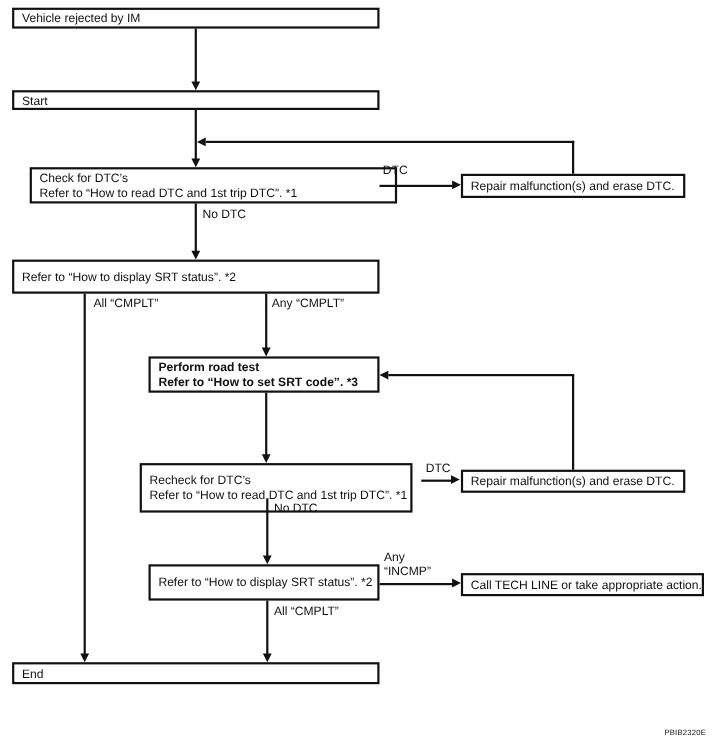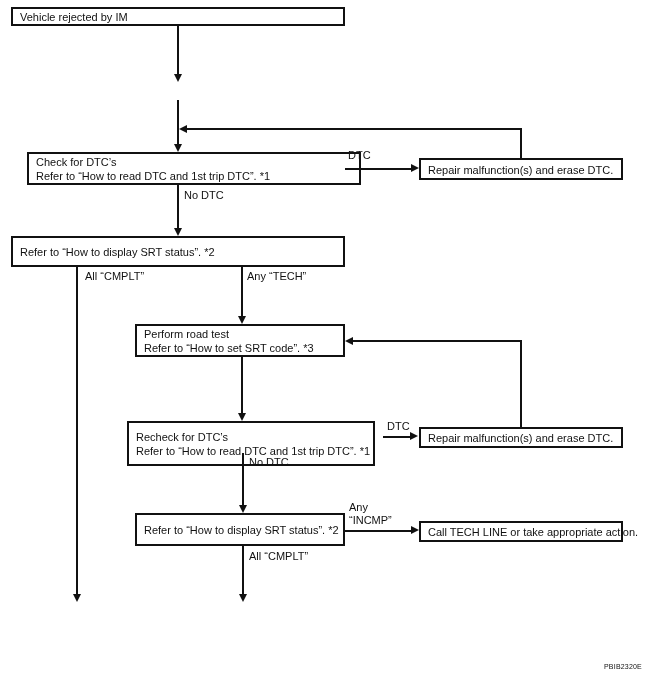--- a/index.html
+++ b/index.html
@@ -25,56 +25,62 @@
 </style>
 </head>
 <body>
 
 <div class="canvas">
 
   <div class="node" style="left:11px;top:7px;width:334px;height:19px;">
     <span>Vehicle rejected by IM</span>
   </div>
 
+  <div class="node" style="left:11px;top:82px;width:334px;height:18px;">
+    <span>Start</span>
+  </div>
 
   <div class="node" style="left:11px;top:152px;width:334px;height:33px;margin-left:16px;">
     <span>Check for DTC’s</span>
     <span>Refer to “How to read DTC and 1st trip DTC”. *1</span>
   </div>
 
   <div class="node" style="left:419px;top:158px;width:204px;height:22px;">
     <span>Repair malfunction(s) and erase DTC.</span>
   </div>
 
   <div class="node" style="left:11px;top:236px;width:334px;height:31px;">
     <span>Refer to “How to display SRT status”. *2</span>
   </div>
 
-  <div class="node" style="left:135px;top:324px;width:210px;height:33px;">
+  <div class="node" style="left:135px;top:324px;width:210px;height:33px;font-weight:bold;">
     <span>Perform road test</span>
     <span>Refer to “How to set SRT code”. *3</span>
   </div>
 
   <div class="node" style="left:127px;top:421px;width:248px;height:45px;">
     <span>Recheck for DTC’s</span>
     <span>Refer to “How to read DTC and 1st trip DTC”. *1</span>
   </div>
 
   <div class="node" style="left:419px;top:427px;width:204px;height:21px;">
     <span>Repair malfunction(s) and erase DTC.</span>
   </div>
 
   <div class="node" style="left:135px;top:513px;width:210px;height:33px;">
     <span>Refer to “How to display SRT status”. *2</span>
   </div>
 
-  <div class="node" style="left:419px;top:521px;width:204px;height:21px;">
+  <div class="node" style="left:419px;top:521px;width:221px;height:21px;">
     <span>Call TECH LINE or take appropriate action.</span>
   </div>
 
+  <div class="node" style="left:11px;top:602px;width:334px;height:20px;">
+    <span>End</span>
+  </div>
 
   <div class="vline" style="left:177px;top:26px;height:49px;"></div>
   <div class="arr-d" style="left:174px;top:74px;"></div>
 
   <div class="vline" style="left:177px;top:100px;height:45px;"></div>
   <div class="arr-d" style="left:174px;top:144px;"></div>
 
   <div class="vline" style="left:520px;top:128px;height:30px;"></div>
   <div class="hline" style="left:187px;top:128px;width:335px;"></div>
   <div class="arr-l" style="left:179px;top:125px;"></div>
@@ -86,21 +92,21 @@
   <div class="vline" style="left:177px;top:185px;height:44px;"></div>
   <div class="arr-d" style="left:174px;top:228px;"></div>
   <div class="lbl" style="left:184px;top:189px;">No DTC</div>
 
   <div class="vline" style="left:76px;top:267px;height:328px;"></div>
   <div class="arr-d" style="left:73px;top:594px;"></div>
   <div class="lbl" style="left:85px;top:270px;">All “CMPLT”</div>
 
   <div class="vline" style="left:241px;top:267px;height:50px;"></div>
   <div class="arr-d" style="left:238px;top:316px;"></div>
-  <div class="lbl" style="left:247px;top:270px;">Any “TECH”</div>
+  <div class="lbl" style="left:247px;top:270px;">Any “CMPLT”</div>
 
   <div class="vline" style="left:241px;top:357px;height:57px;"></div>
   <div class="arr-d" style="left:238px;top:413px;"></div>
 
   <div class="vline" style="left:520px;top:341px;height:86px;"></div>
   <div class="hline" style="left:353px;top:340px;width:169px;"></div>
   <div class="arr-l" style="left:345px;top:337px;"></div>
 
   <div class="hline" style="left:383px;top:436px;width:28px;"></div>
   <div class="arr-r" style="left:410px;top:432px;"></div>

